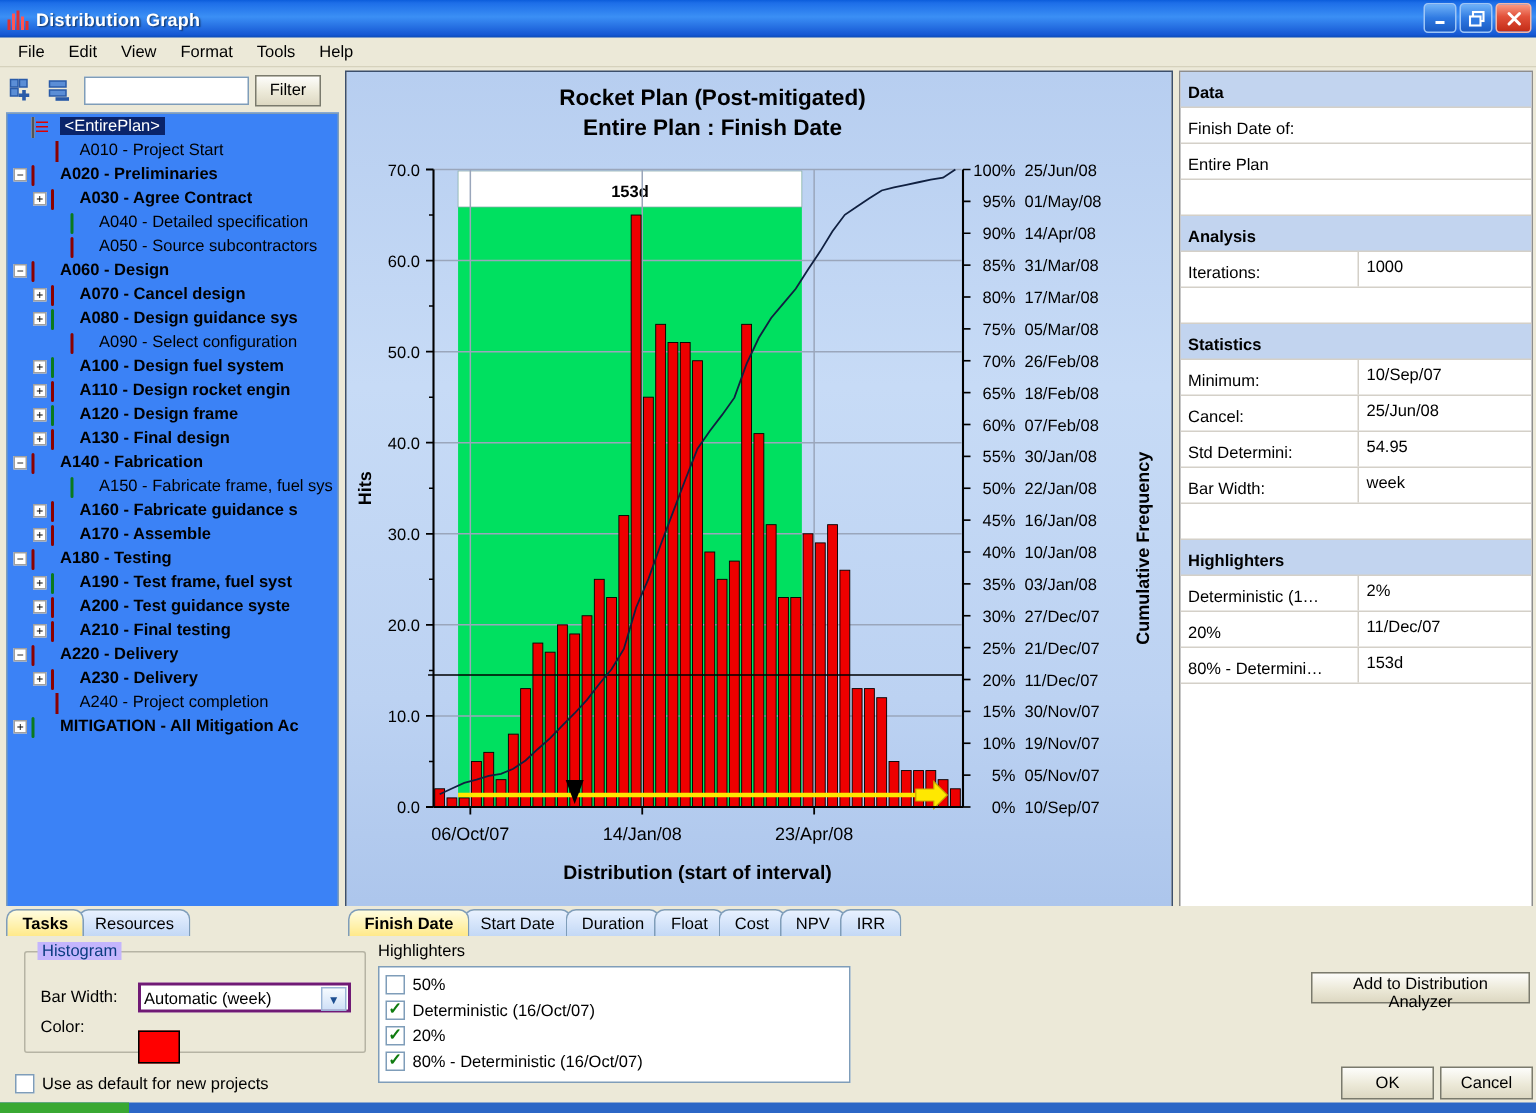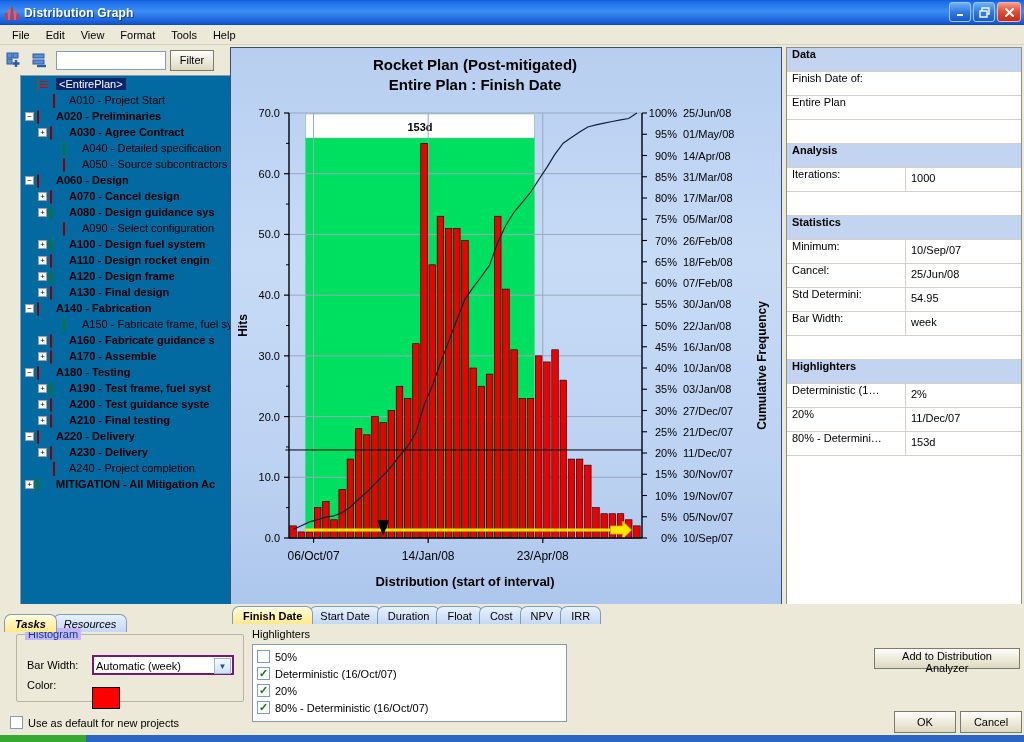--- a/index.html
+++ b/index.html
@@ -61,22 +61,22 @@
     width: 110px; height: 19px; border: 1px solid #7f9db9; background: #fff;
     font-family: "Liberation Sans", sans-serif; font-size: 11px; padding: 0 3px;
   }
   #filter-btn {
     height: 21px; min-width: 44px; font-size: 11px;
     border: 1px solid #7a7a6d;
     background: linear-gradient(to bottom,#fdfdfb,#ece9d8 55%,#ddd8c2);
     cursor: default; font-family: "Liberation Sans", sans-serif;
   }
   #tree {
-    position: absolute; top: 28px; left: 16px; width: 222px; height: 550px;
-    background: #0369a1; border: 1px solid #7f9db9; overflow: hidden;
+    position: absolute; top: 28px; left: 0; width: 222px; height: 550px;
+    background: #3b82f6; border: 1px solid #7f9db9; overflow: hidden;
   }
   .tnode { display: flex; align-items: center; height: 16px; padding-left: 2px; white-space: nowrap; font-size: 11px; }
   .tnode .ind { display: inline-block; }
   .expander {
     width: 9px; height: 9px; border: 1px solid #a0a0a0; background: #fff;
     display: inline-flex; align-items: center; justify-content: center;
     font-size: 8px; line-height: 7px; color: #000; margin-right: 3px; flex: 0 0 auto;
     font-family: "Liberation Sans", sans-serif;
   }
   .expander.none { border: none; background: none; }
@@ -131,21 +131,21 @@
   }
   #chart-svg { display:block; }
 
   
   #rightpanel {
     position:absolute; left:786px; top:2px; width:236px; height:600px;
     background:#fff; border:1px solid #8d8d8d; overflow:hidden; font-size:11px;
   }
   .dr { display:flex; height:24px; border-bottom:1px solid #d4d0c8; }
   .dr.section { background:#c2d4ef; font-weight:bold; }
-  .dr .k { width:118px; padding:0 4px 0 5px; overflow:hidden; white-space:nowrap; }
+  .dr .k { width:118px; padding:8px 4px 0 5px; overflow:hidden; white-space:nowrap; }
   .dr .v { flex:1; padding:4px 4px 0 5px; border-left:1px solid #d4d0c8; overflow:hidden; white-space:nowrap;}
   .dr.full .k { width:auto; flex:1; }
   .dr.spacer { height:24px; }
 
   
   #bottom { position:absolute; left:0; top:604px; width:1024px; height:138px; background:#ece9d8; }
   #right-tabs { position:absolute; left:232px; top:0px; height:20px; display:flex; align-items:flex-end; }
 
   .gbox { position:absolute; border:1px solid #b6b4a4; border-radius:2px; }
   .gbox-title { position:absolute; top:-7px; left:8px; background:#c4b5fd; padding:0 3px; color:#0b3c80; font-size:11px;}
@@ -650,21 +650,21 @@
       <div class="dr">
         <span class="k">80% - Determini…</span>
         <span class="v">153d</span>
       </div>
     </div>
 
 </div>
 
 <div id="bottom">
 
-  <div id="left-tabs" style="position:absolute;left:4px;top:8px;font-style:italic;">
+  <div id="left-tabs" style="position:absolute;left:4px;top:0;">
       <span class="tab active">Tasks</span>
       <span class="tab">Resources</span>
     </div>
   <div id="right-tabs">
       <span class="tab active">Finish Date</span>
       <span class="tab">Start Date</span>
       <span class="tab">Duration</span>
       <span class="tab">Float</span>
       <span class="tab">Cost</span>
       <span class="tab">NPV</span>

